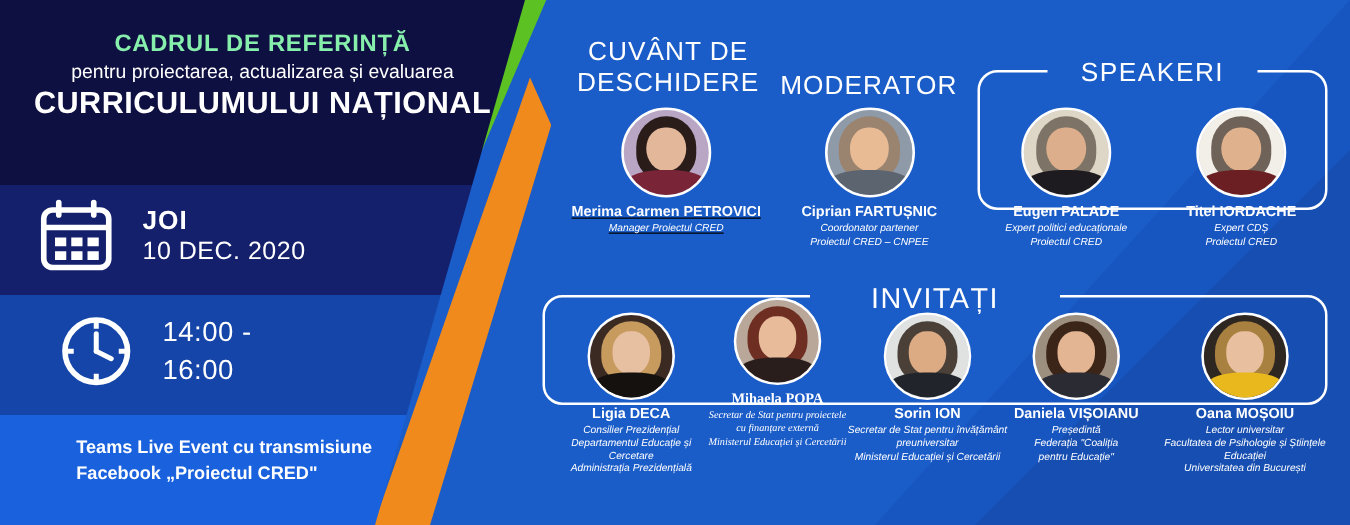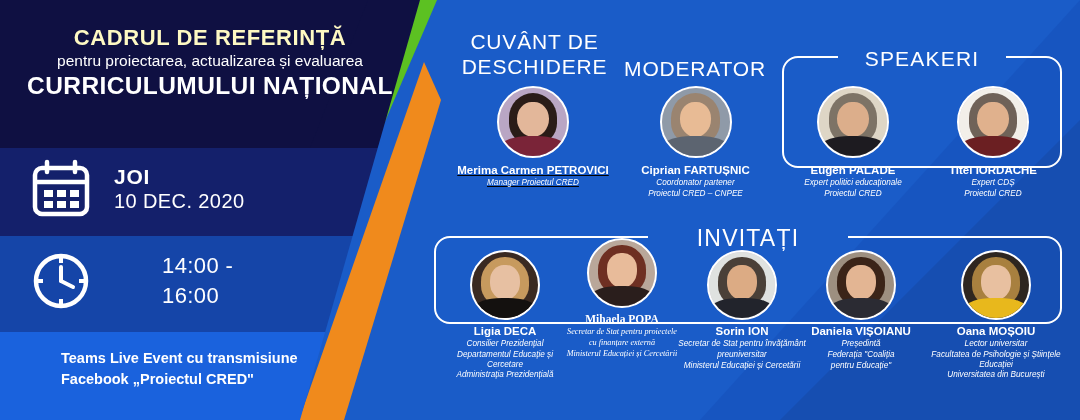--- a/index.html
+++ b/index.html
@@ -41,30 +41,30 @@
                  background:#f08a1c;
                  clip-path:polygon(424px 62px, 441px 100px, 344px 420px, 299px 420px); }
   
   .navy-cap { position:absolute; left:0; top:0; width:440px; height:420px;
               background:#0f1042;
               clip-path:polygon(0 0, 368px 0, 310px 148px, 0 148px); }
 
   
   .title-wrap { position:absolute; left:0; top:26px; width:420px; text-align:center;
                 padding:0 18px; }
-  .title-1 { font-size:22px; font-weight:700; color:#fef9c3; letter-spacing:.6px;
+  .title-1 { font-size:19px; font-weight:700; color:#86efac; letter-spacing:.6px;
              line-height:1.08; }
   .title-2 { font-size:15.5px; font-weight:400; color:#ffffff; line-height:1.3;
              margin-top:1px; }
   .title-3 { font-size:24.5px; font-weight:700; color:#ffffff; letter-spacing:.4px;
              line-height:1.18; margin-top:1px; }
 
   .info-row { position:absolute; display:flex; align-items:center; }
   .info-row-date { left:30px; top:158px; }
-  .info-row-time { left:30px; top:250px;gap:48px; }
+  .info-row-time { left:46px; top:250px; }
   .info-icon { width:62px; height:62px; flex:0 0 62px; margin-right:22px; }
   .info-icon svg { width:62px; height:62px; display:block; }
   .info-text { color:#ffffff; }
   .date-day  { font-size:21px; font-weight:700; letter-spacing:.8px; line-height:1.15; }
   .date-full { font-size:20px; font-weight:400; letter-spacing:.4px; line-height:1.2; }
   .time-line { font-size:22px; font-weight:400; letter-spacing:.4px; line-height:1.35; }
 
   .footnote { position:absolute; left:30px; top:348px; width:300px;
               color:#ffffff; font-size:14.5px; font-weight:600; line-height:1.45;margin-left:31px; }
 

